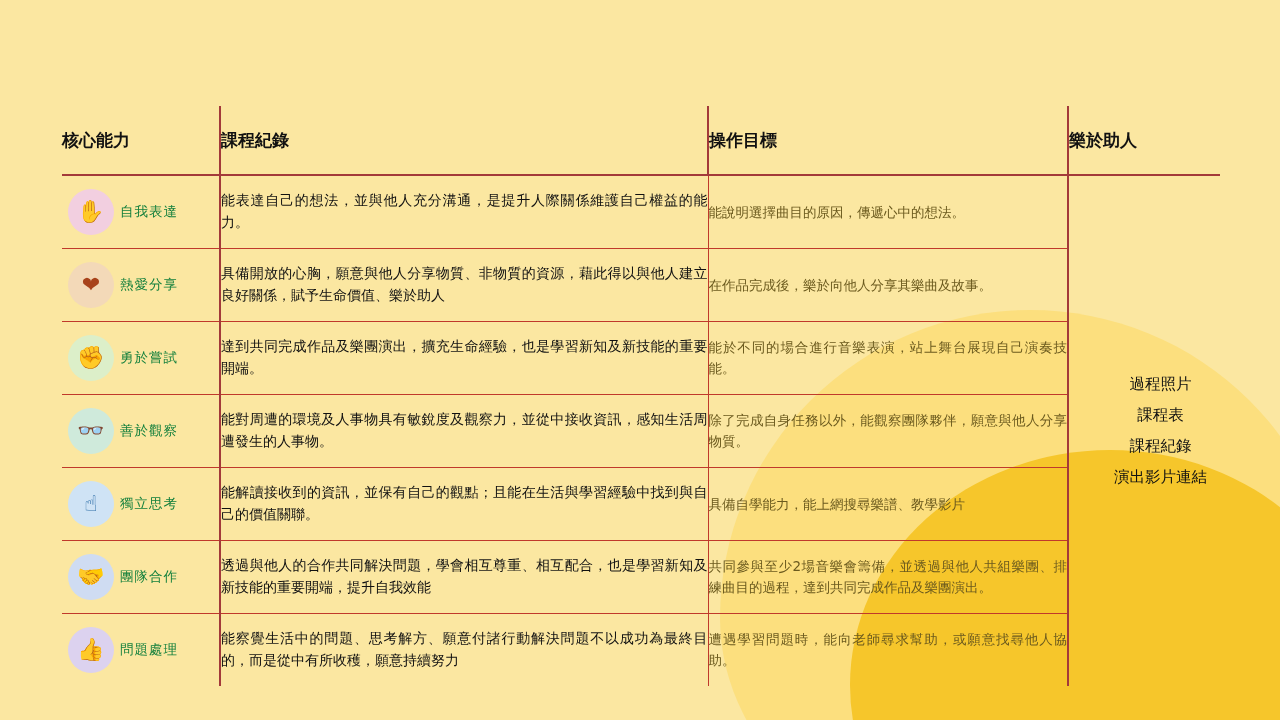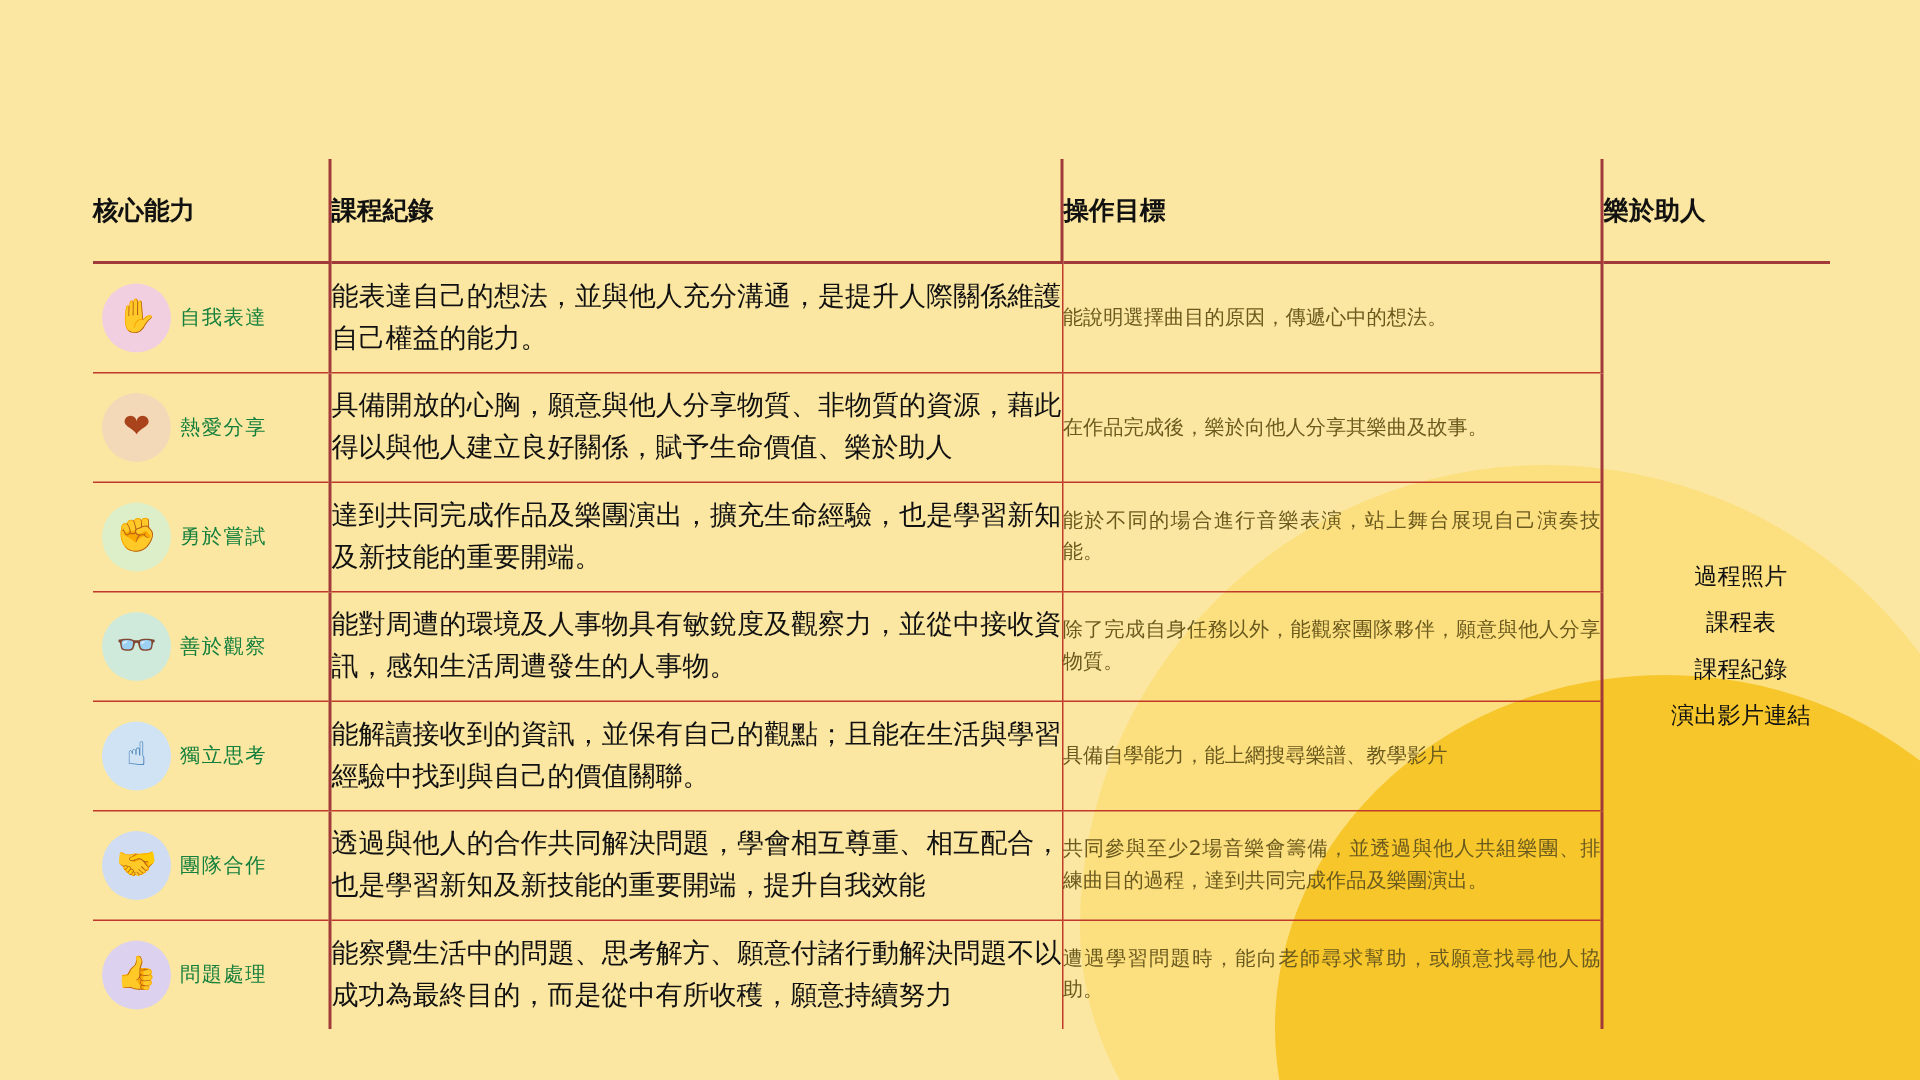--- a/index.html
+++ b/index.html
@@ -96,21 +96,21 @@
   }
 
   td.core {
     border-left: none;
     border-right: 2.5px solid #a33a3a;
     height: 72px;
   }
   td.goal {
     border-right: 1px solid #c0392b;
     padding: 6px 8px 6px 10px;
-    font-size: 18px;
+    font-size: 14px;
     line-height: 1.55;
     color: #111;
     text-align: justify;
     margin-top: 11px;
   }
   td.op {
     border-right: 2.5px solid #a33a3a;
     padding: 6px 9px;
     font-size: 13.5px;
     line-height: 1.55;

